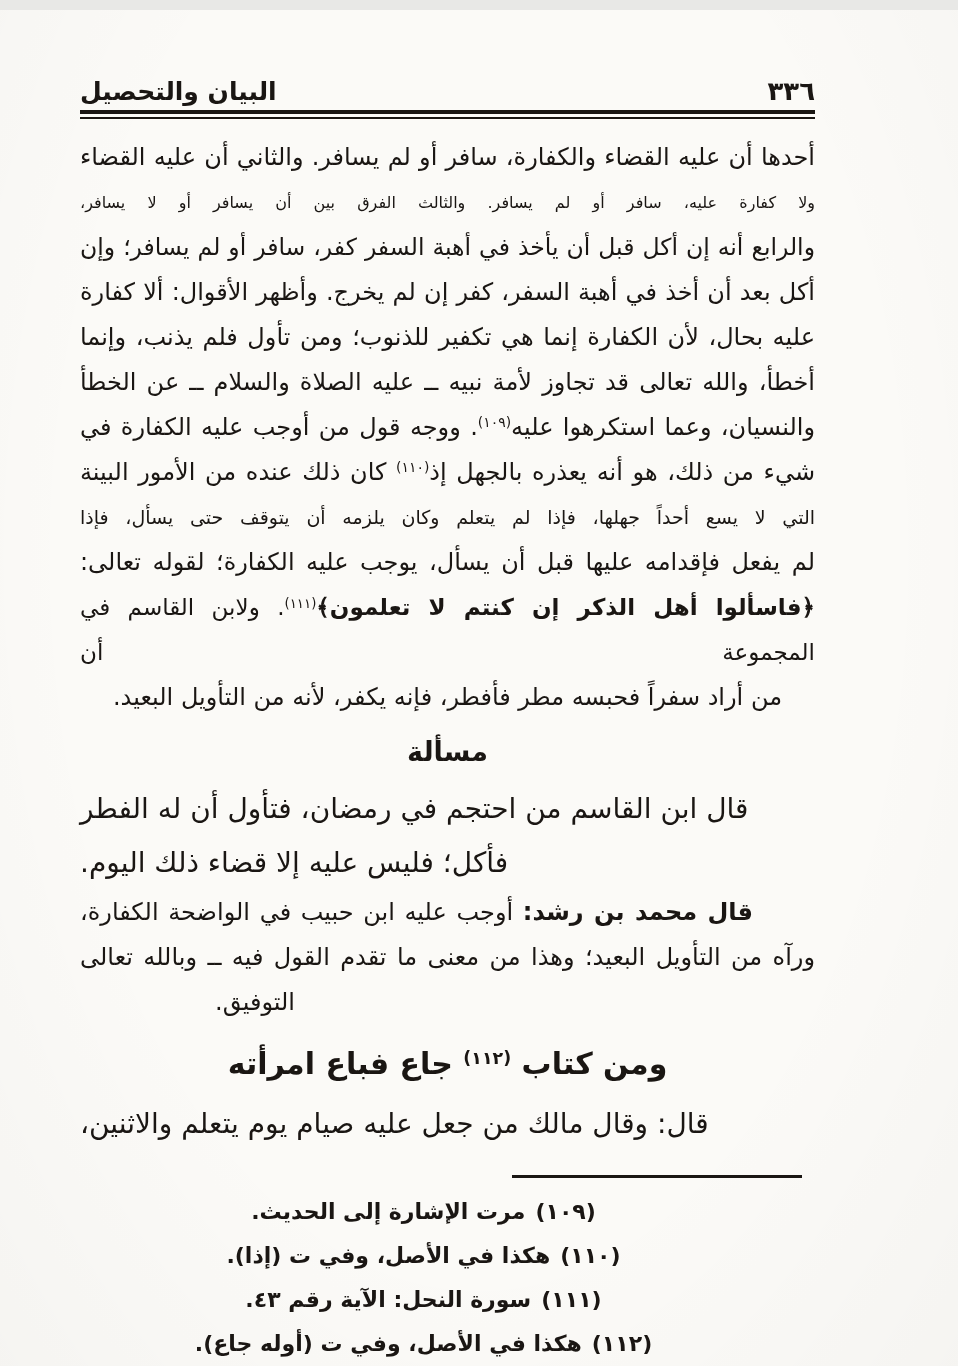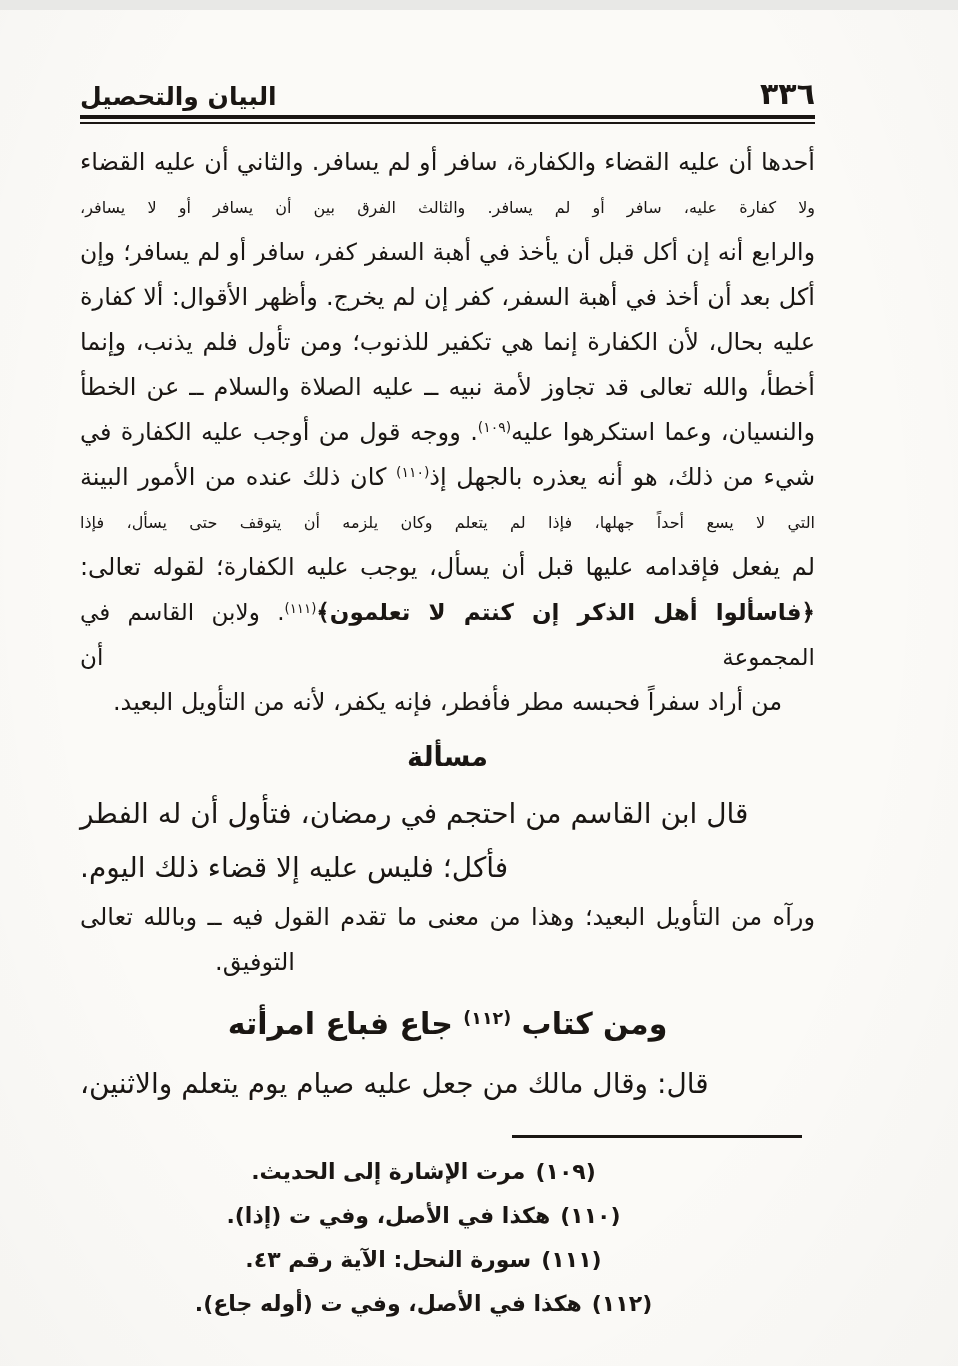--- a/index.html
+++ b/index.html
@@ -17,21 +17,21 @@
     color:#1a1613;
     direction:rtl;
   }
   
   .hdr{
     display:flex;direction:ltr;
     justify-content:space-between;align-items:flex-end;
     padding-bottom:4px;
   }
   .hdr .title{font-size:25px;font-weight:700;}
-  .hdr .pnum{font-size:30px;font-weight:700;letter-spacing:1px;text-align:center;}
+  .hdr .pnum{font-size:26px;font-weight:700;letter-spacing:1px;text-align:center;}
   .rule{height:3px;border-top:4px solid #1a1613;border-bottom:2px solid #1a1613;}
   
   .body{margin-top:16px;}
   .bl{direction:rtl;unicode-bidi:embed;}
   .line, .line-indent, .line-end, .short-end{
     font-size:24px;line-height:45px;
   }
   .line, .line-indent{
     text-align:justify;
     text-align-last:justify;
@@ -82,27 +82,28 @@
 
   <div class="body">
       <div class="bl line" style=""><span>أحدها أن عليه القضاء والكفارة، سافر أو لم يسافر. والثاني أن عليه القضاء</span></div>
       <div class="bl line" style="font-size: 16px;"><span>ولا كفارة عليه، سافر أو لم يسافر. والثالث الفرق بين أن يسافر أو لا يسافر،</span></div>
       <div class="bl line" style="font-size: 23.5px;"><span>والرابع أنه إن أكل قبل أن يأخذ في أهبة السفر كفر، سافر أو لم يسافر؛ وإن</span></div>
       <div class="bl line" style=""><span>أكل بعد أن أخذ في أهبة السفر، كفر إن لم يخرج. وأظهر الأقوال: ألا كفارة</span></div>
       <div class="bl line" style=""><span>عليه بحال، لأن الكفارة إنما هي تكفير للذنوب؛ ومن تأول فلم يذنب، وإنما</span></div>
       <div class="bl line" style=""><span>أخطأ، والله تعالى قد تجاوز لأمة نبيه ــ عليه الصلاة والسلام ــ عن الخطأ</span></div>
       <div class="bl line" style=""><span>والنسيان، وعما استكرهوا عليه</span><span class="fn-ref">(١٠٩)</span><span>. ووجه قول من أوجب عليه الكفارة في</span></div>
       <div class="bl line" style=""><span>شيء من ذلك، هو أنه يعذره بالجهل إذ</span><span class="fn-ref">(١١٠)</span><span> كان ذلك عنده من الأمور البينة</span></div>
-      <div class="bl line" style="font-size: 16px;"><span>التي لا يسع أحداً جهلها، فإذا لم يتعلم وكان يلزمه أن يتوقف حتى يسأل، فإذا</span></div>
+      <div class="bl line" style="font-size: 19px;"><span>التي لا يسع أحداً جهلها، فإذا لم يتعلم وكان يلزمه أن يتوقف حتى يسأل، فإذا</span></div>
       <div class="bl line" style=""><span>لم يفعل فإقدامه عليها قبل أن يسأل، يوجب عليه الكفارة؛ لقوله تعالى:</span></div>
       <div class="bl line" style="font-size: 23px;"><span class="bold">﴿فاسألوا أهل الذكر إن كنتم لا تعلمون﴾</span><span class="fn-ref">(١١١)</span><span>. ولابن القاسم في المجموعة أن</span></div>
       <div class="bl line-end" style=""><span>من أراد سفراً فحبسه مطر فأفطر، فإنه يكفر، لأنه من التأويل البعيد.</span></div>
       <div class="bl heading" style=""><span class="bold">مسألة</span></div>
       <div class="bl matn" style=""><span>قال ابن القاسم من احتجم في رمضان، فتأول أن له الفطر</span></div>
       <div class="bl matn" style=""><span>فأكل؛ فليس عليه إلا قضاء ذلك اليوم.</span></div>
+      <div class="bl line-indent" style=""><span class="bold">قال محمد بن رشد:</span><span> أوجب عليه ابن حبيب في الواضحة الكفارة،</span></div>
       <div class="bl line" style=""><span>ورآه من التأويل البعيد؛ وهذا من معنى ما تقدم القول فيه ــ وبالله تعالى</span></div>
       <div class="bl short-end" style=""><span>التوفيق.</span></div>
       <div class="bl heading2" style=""><span class="bold">ومن كتاب </span><span class="fn-ref">(١١٢)</span><span class="bold"> جاع فباع امرأته</span></div>
       <div class="bl matn" style=""><span>قال: وقال مالك من جعل عليه صيام يوم يتعلم والاثنين،</span></div>
     </div>
 
   <div class="footer">
     <div class="sep"></div>
     <div class="fnotes">
         <div class="fnote"><span class="fnum">(١٠٩)</span><span>مرت الإشارة إلى الحديث.</span></div>

